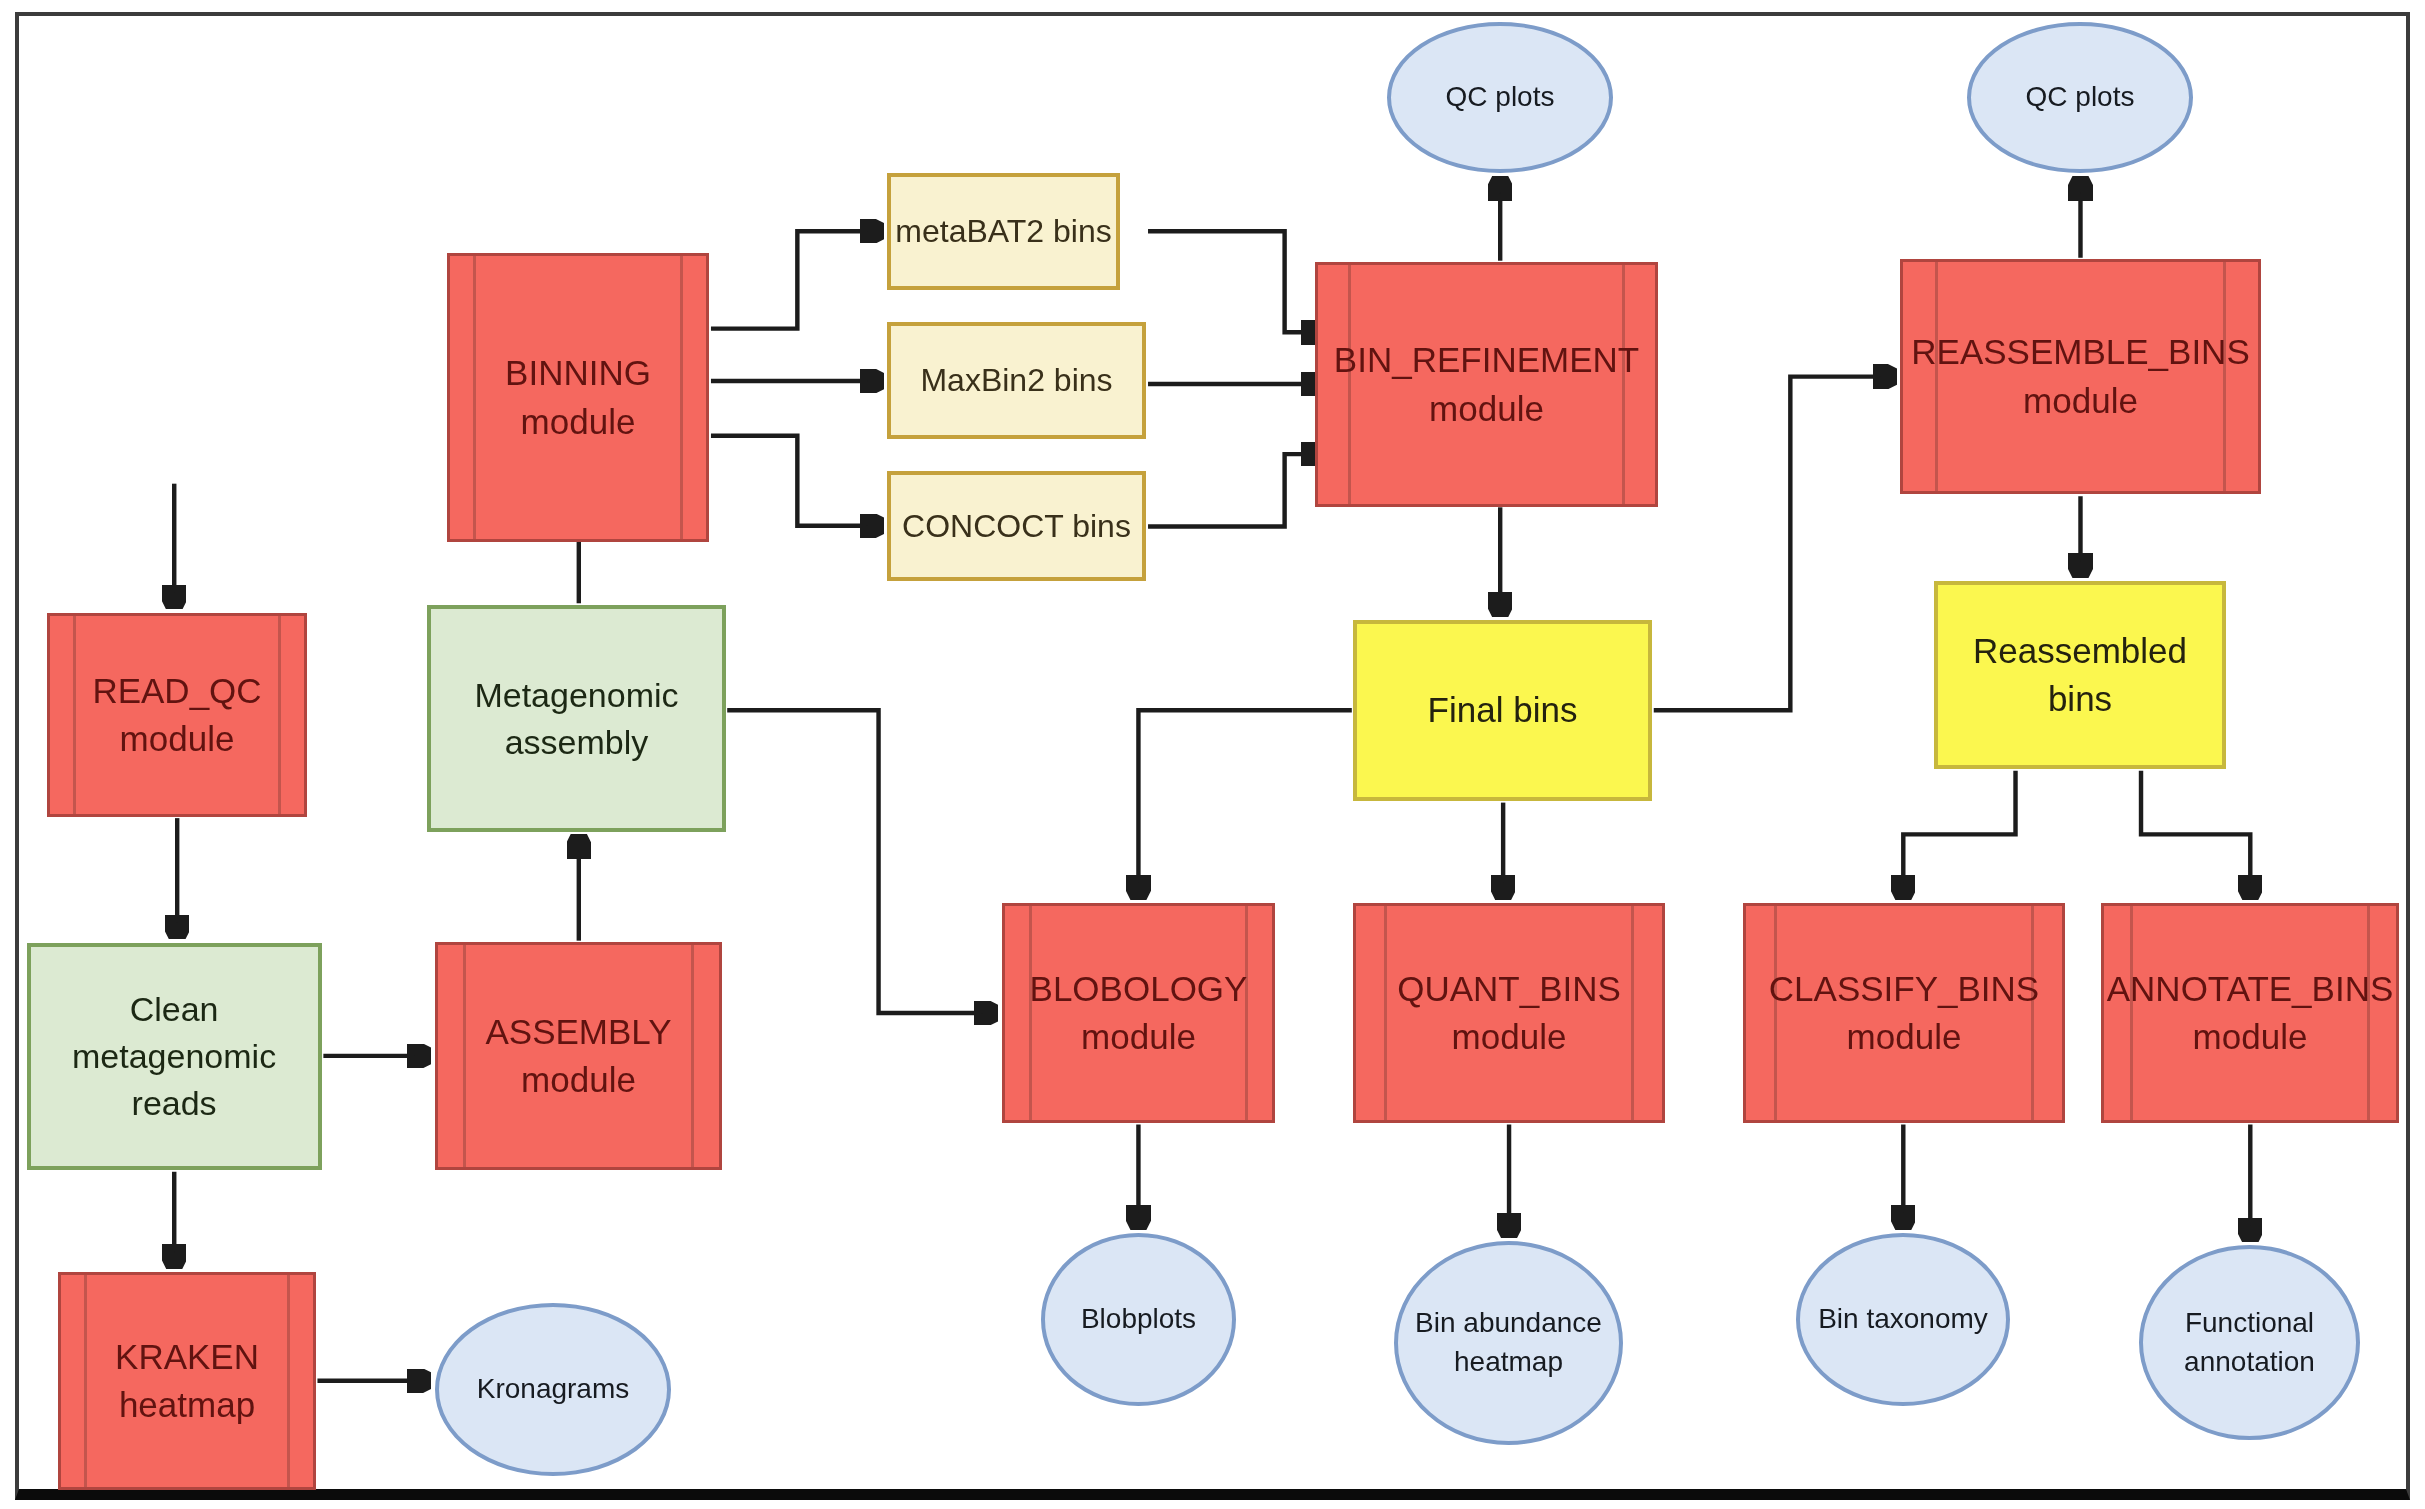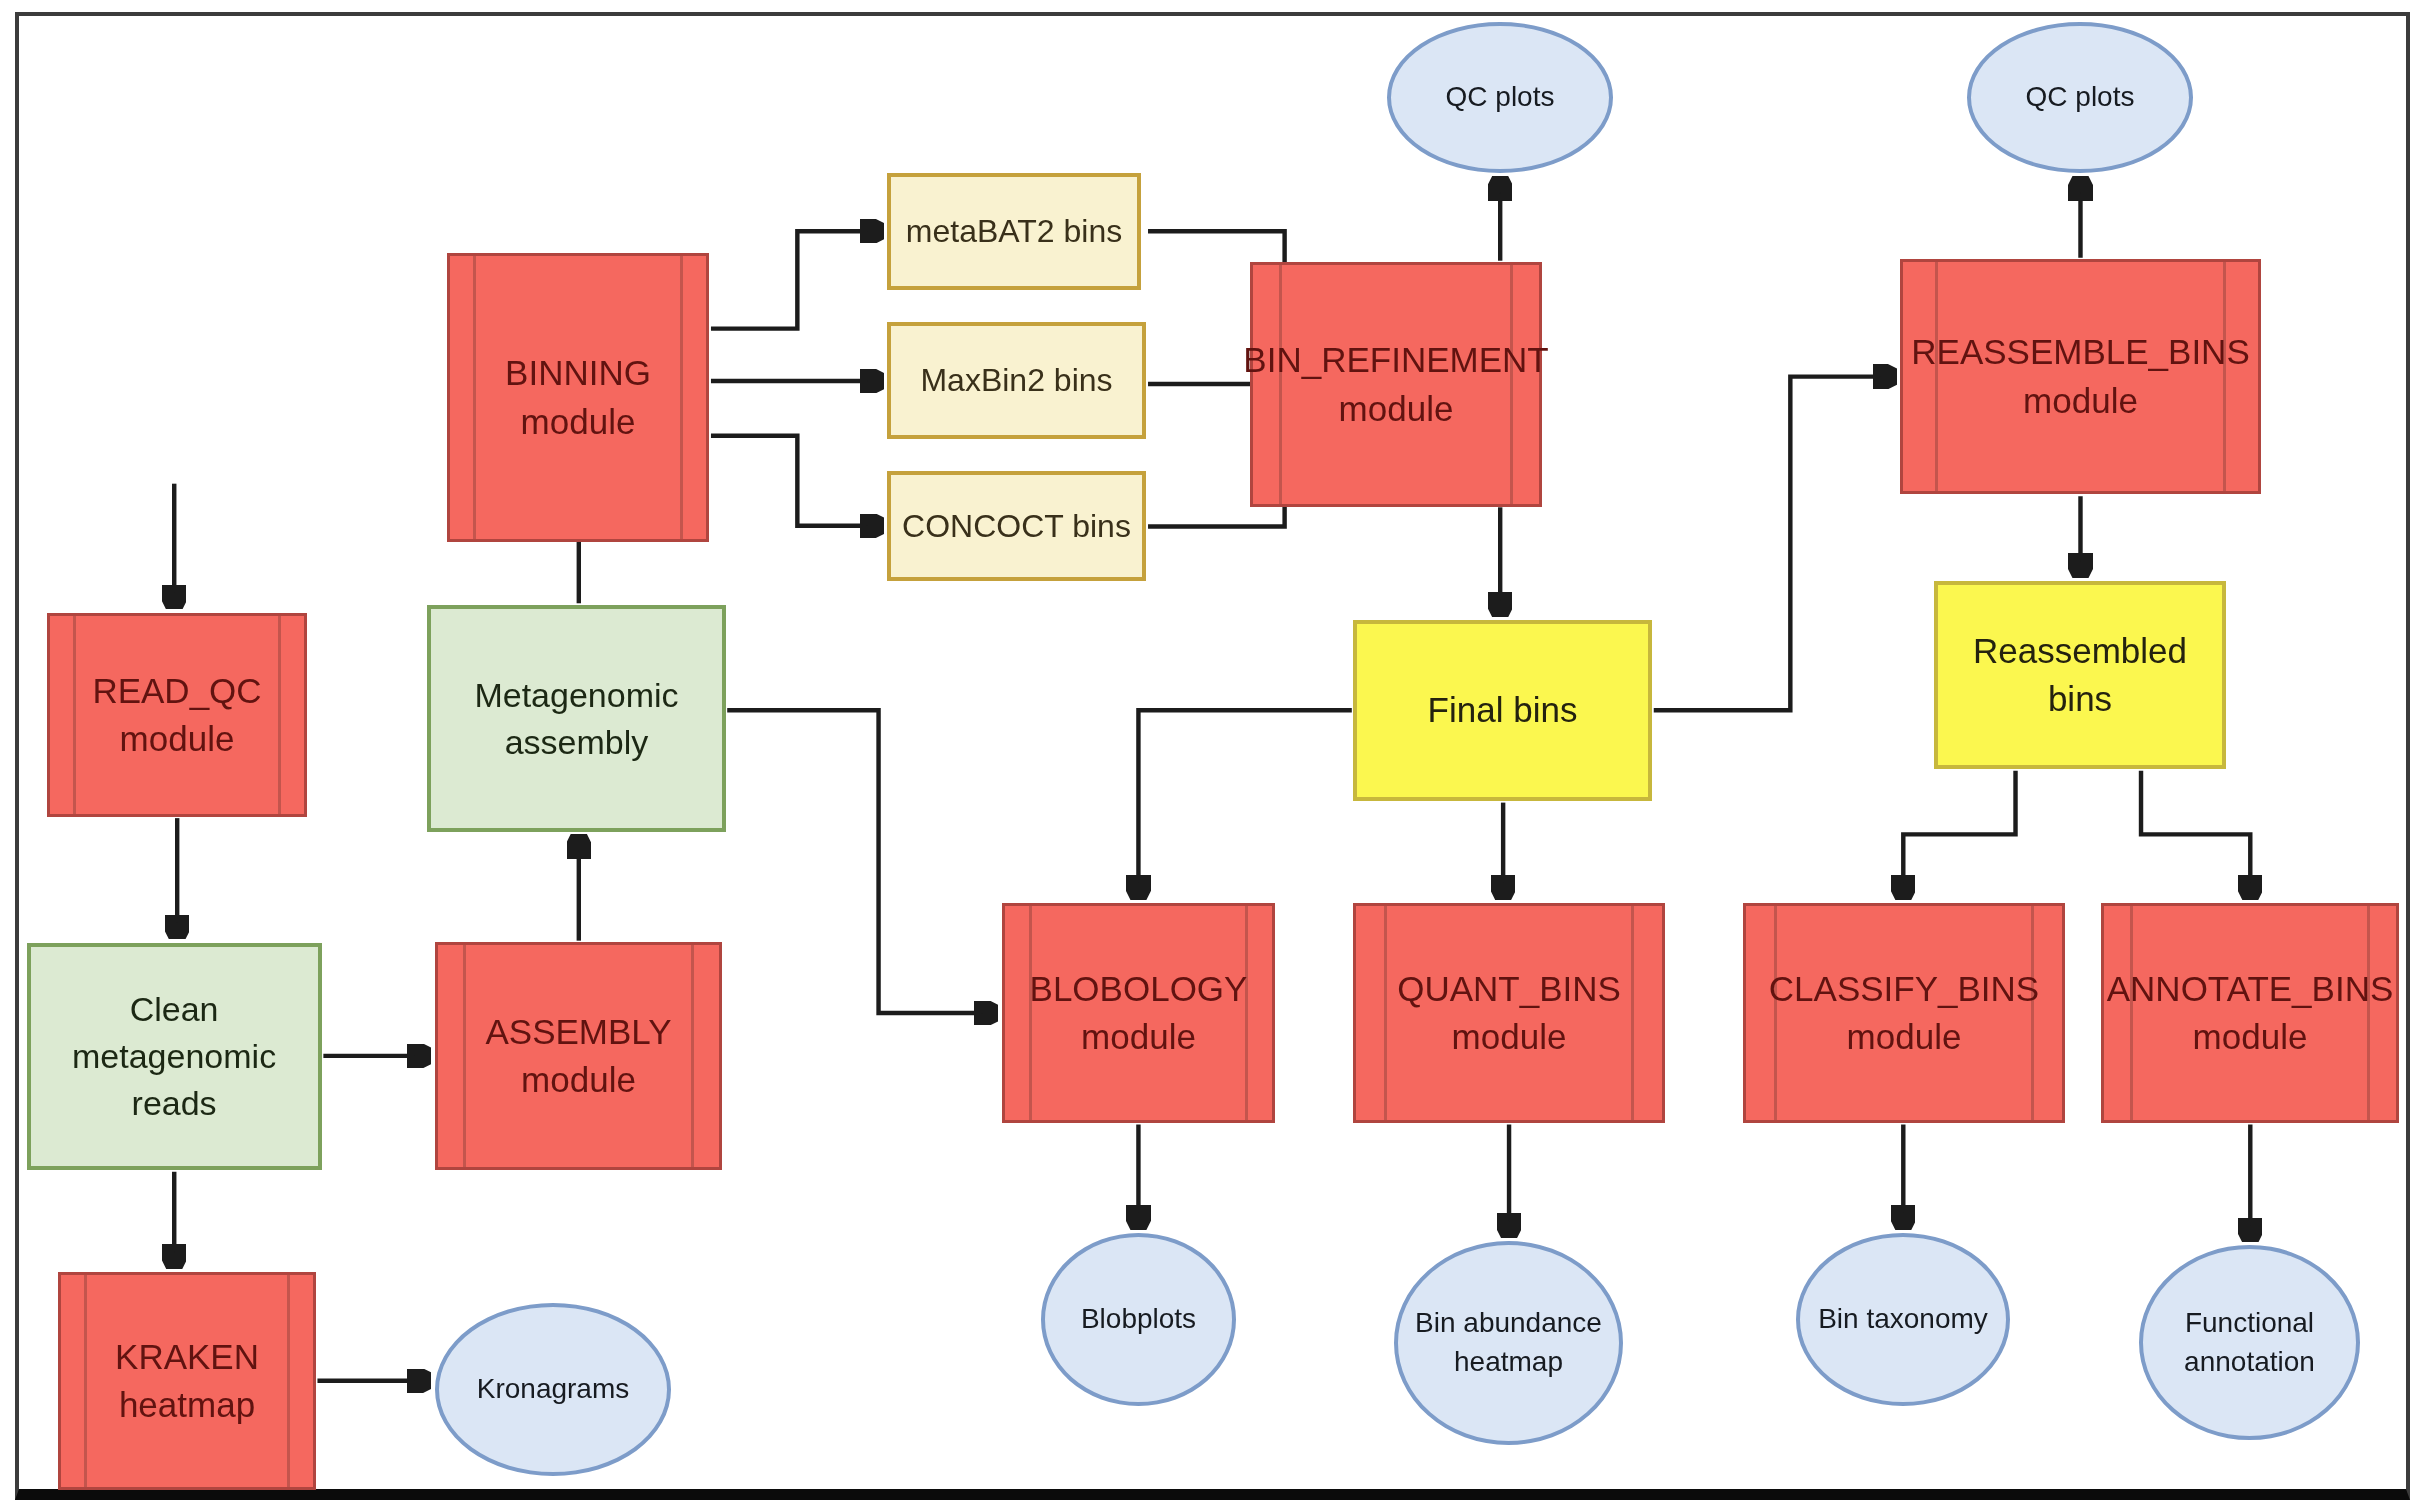--- a/index.html
+++ b/index.html
@@ -118,33 +118,33 @@
 assembly</span>
   </div>
 
   <div class="node red" style="left:447px;top:253px;width:262px;height:289px">
     <i class="bar l"></i>
     <i class="bar r"></i>
     <span class="lbl">BINNING
 module</span>
   </div>
 
-  <div class="node tan" style="left:887px;top:173px;width:254px;height:117px">
+  <div class="node tan" style="left:887px;top:173px;width:233px;height:117px">
     <span class="lbl">metaBAT2 bins</span>
   </div>
 
   <div class="node tan" style="left:887px;top:322px;width:259px;height:117px">
     <span class="lbl">MaxBin2 bins</span>
   </div>
 
   <div class="node tan" style="left:887px;top:471px;width:259px;height:110px">
     <span class="lbl">CONCOCT bins</span>
   </div>
 
-  <div class="node red" style="left:1250px;top:262px;width:292px;height:245px">
+  <div class="node red" style="left:1315px;top:262px;width:343px;height:245px">
     <i class="bar l"></i>
     <i class="bar r"></i>
     <span class="lbl">BIN_REFINEMENT
 module</span>
   </div>
 
   <div class="node ellipse" style="left:1387px;top:22px;width:226px;height:151px">
     <span class="lbl">QC plots</span>
   </div>
 

